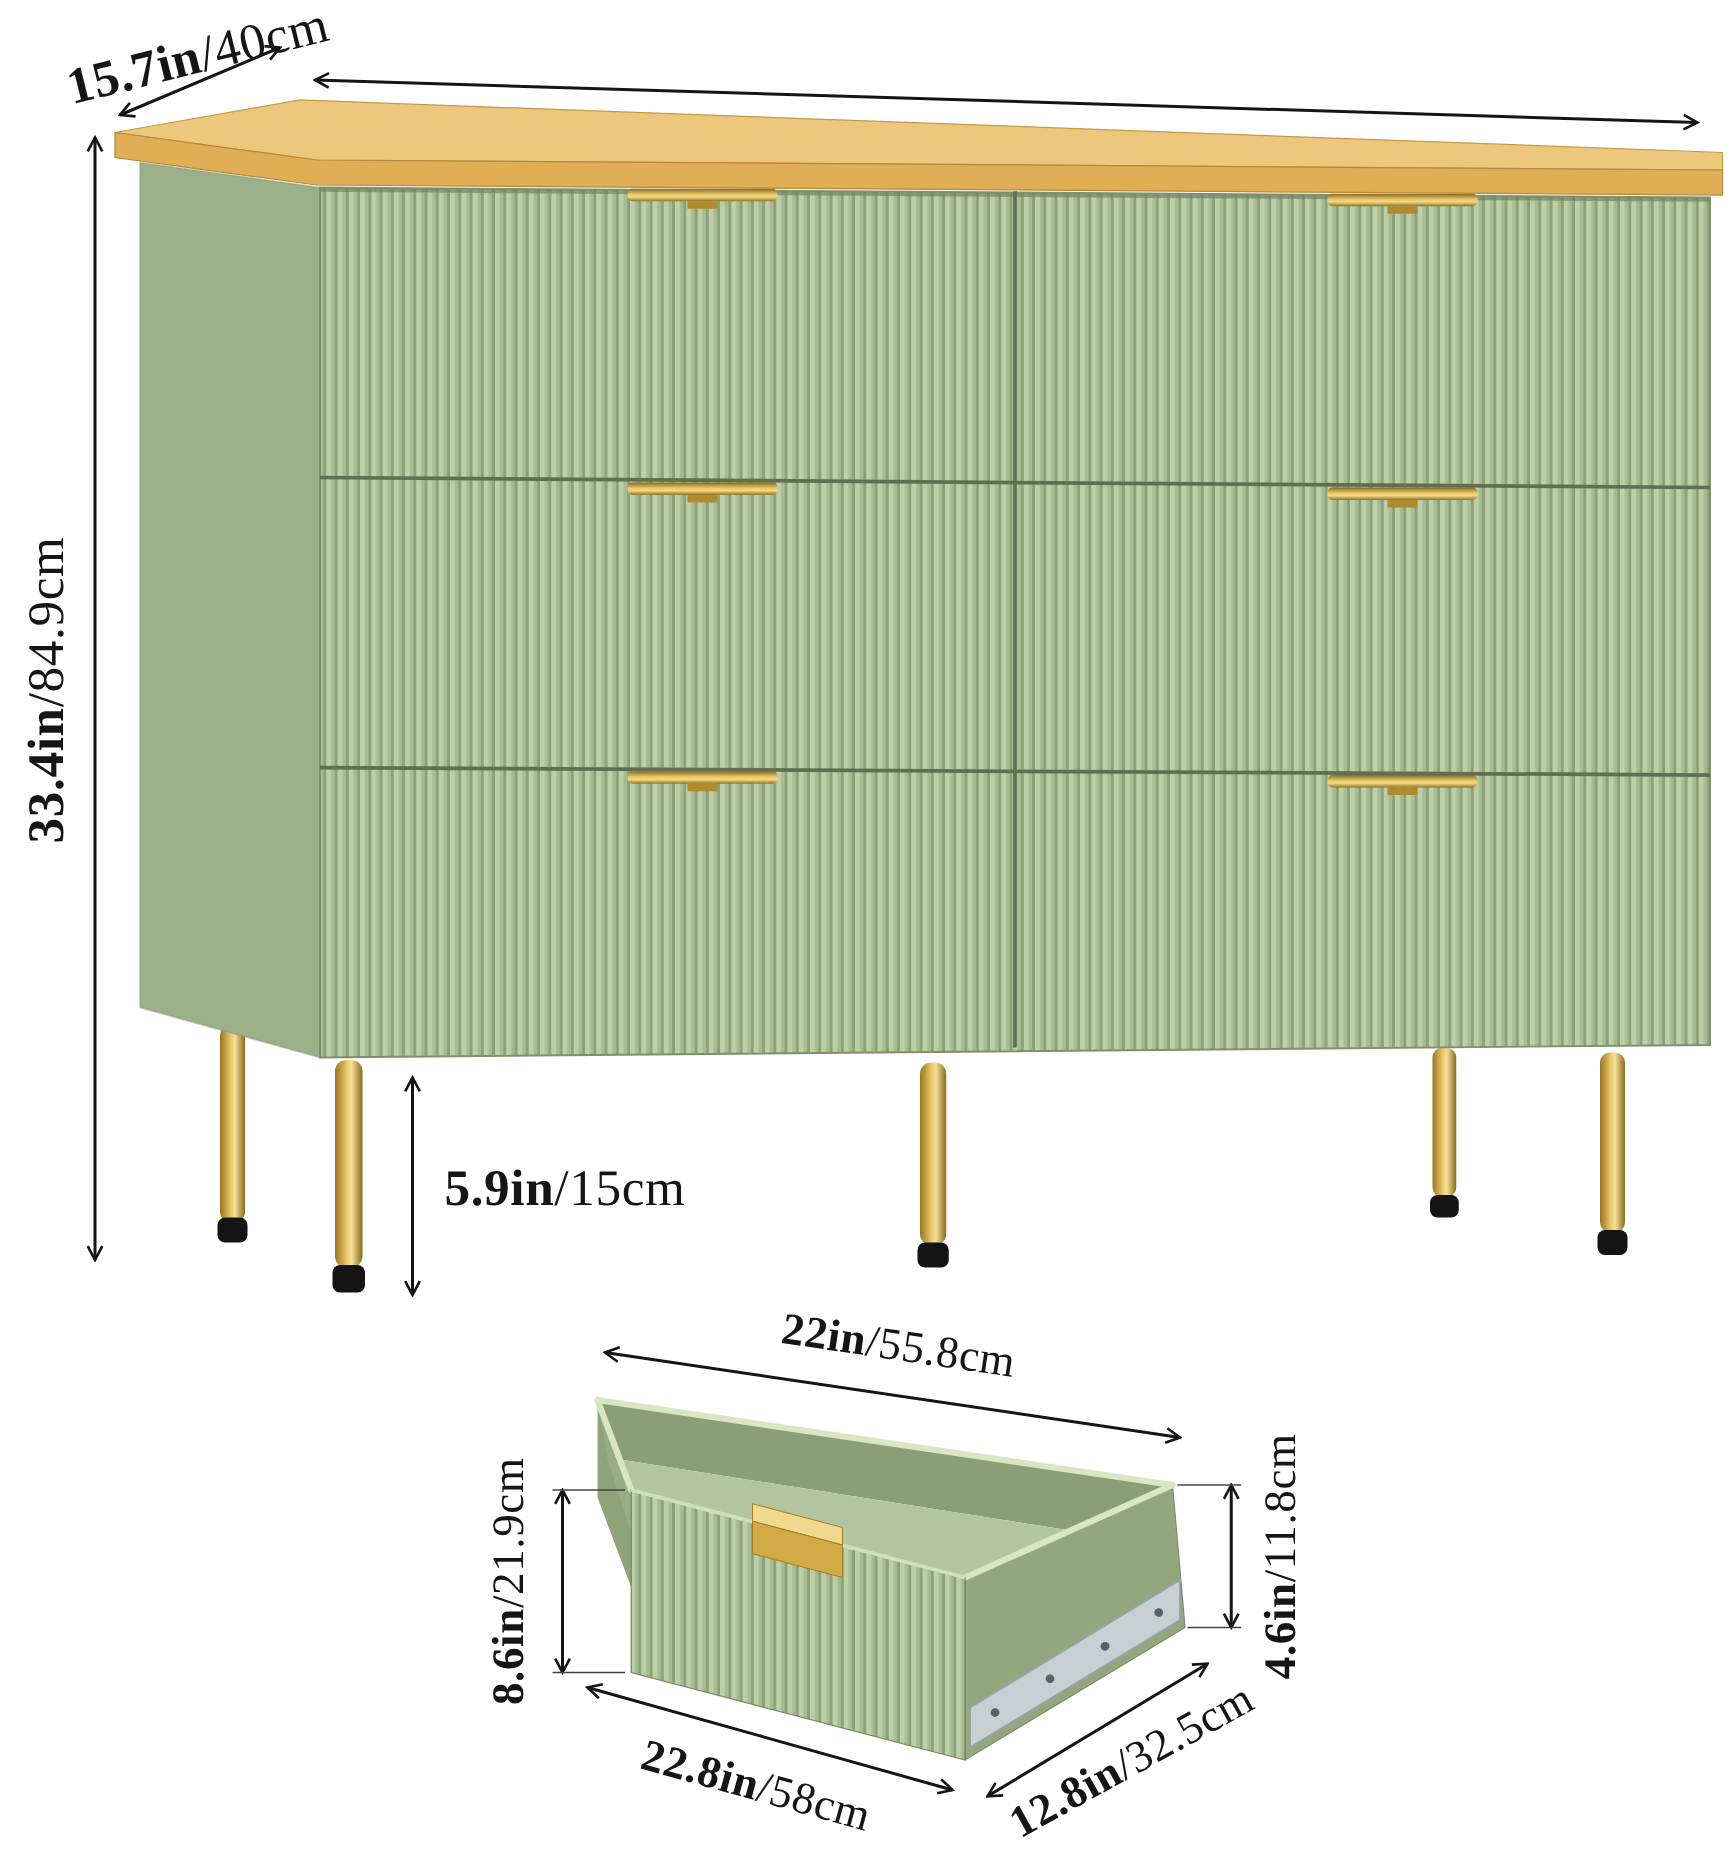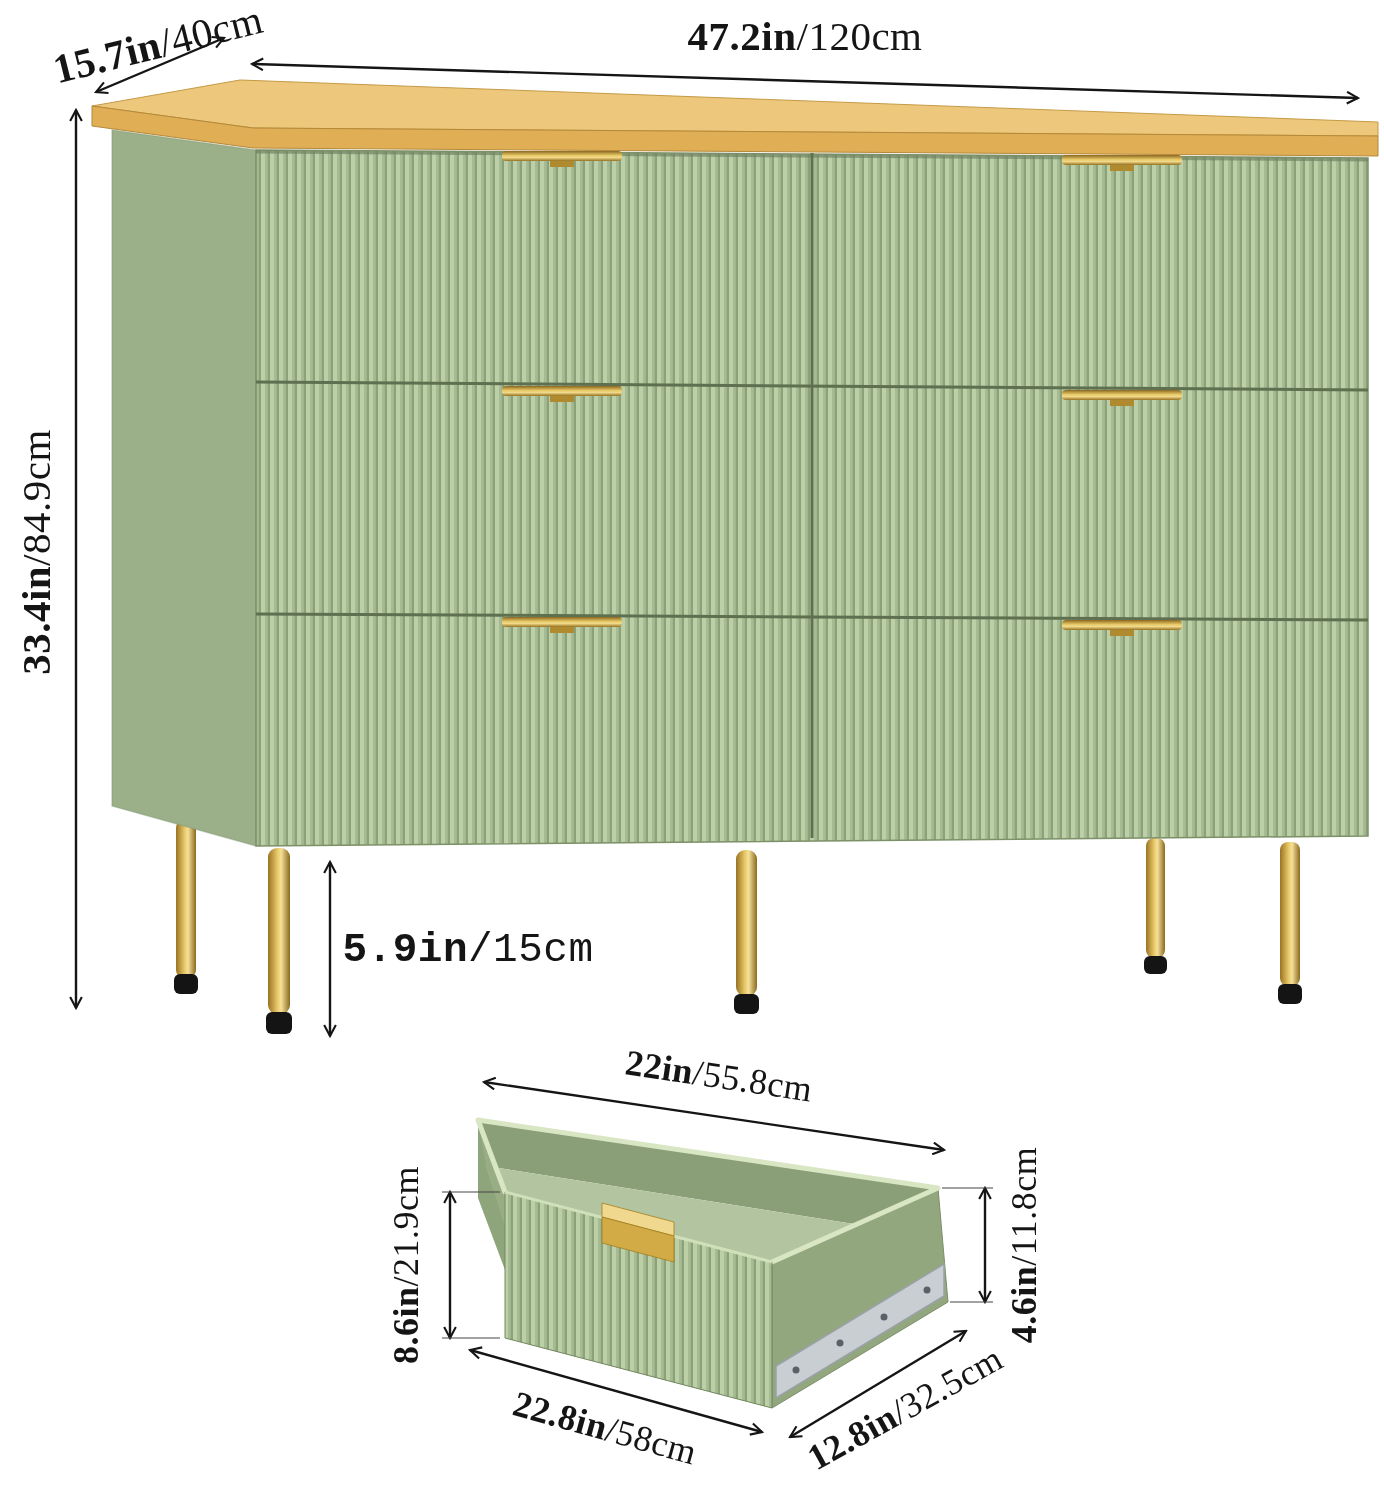--- a/index.html
+++ b/index.html
@@ -172,29 +172,26 @@
     <path d="M500,1338 L442,1338"></path>
     <path d="M942,1188 L993,1188"></path>
     <path d="M950,1302 L993,1302"></path>
   </g>
 </svg>
 
 <div class="dim dim-lg" style="left:158px; top:44px; transform:translate(-50%,-50%) rotate(-14deg);">
   <span class="in">15.7in</span><span class="cm">/40cm</span>
 </div>
 
-<div class="dim dim-lg" style="left:805px; top:36px;">
-  <span class="in">47.2in</span><span class="cm">/120cm</span>
-</div>
 
 <div class="dim dim-lg" style="left:36px; top:552px; transform:translate(-50%,-50%) rotate(-90deg);">
   <span class="in">33.4in</span><span class="cm">/84.9cm</span>
 </div>
 
-<div class="dim dim-lg" style="left:468px; top:950px;font-family:Liberation Mono, monospace;">
+<div class="dim dim-lg" style="left:452px; top:950px;">
   <span class="in">5.9in</span><span class="cm">/15cm</span>
 </div>
 
 <div class="dim dim-md" style="left:719px; top:1076px; transform:translate(-50%,-50%) rotate(8.4deg);">
   <span class="in">22in</span><span class="cm">/55.8cm</span>
 </div>
 
 <div class="dim dim-md" style="left:406px; top:1265px; transform:translate(-50%,-50%) rotate(-90deg);">
   <span class="in">8.6in</span><span class="cm">/21.9cm</span>
 </div>

